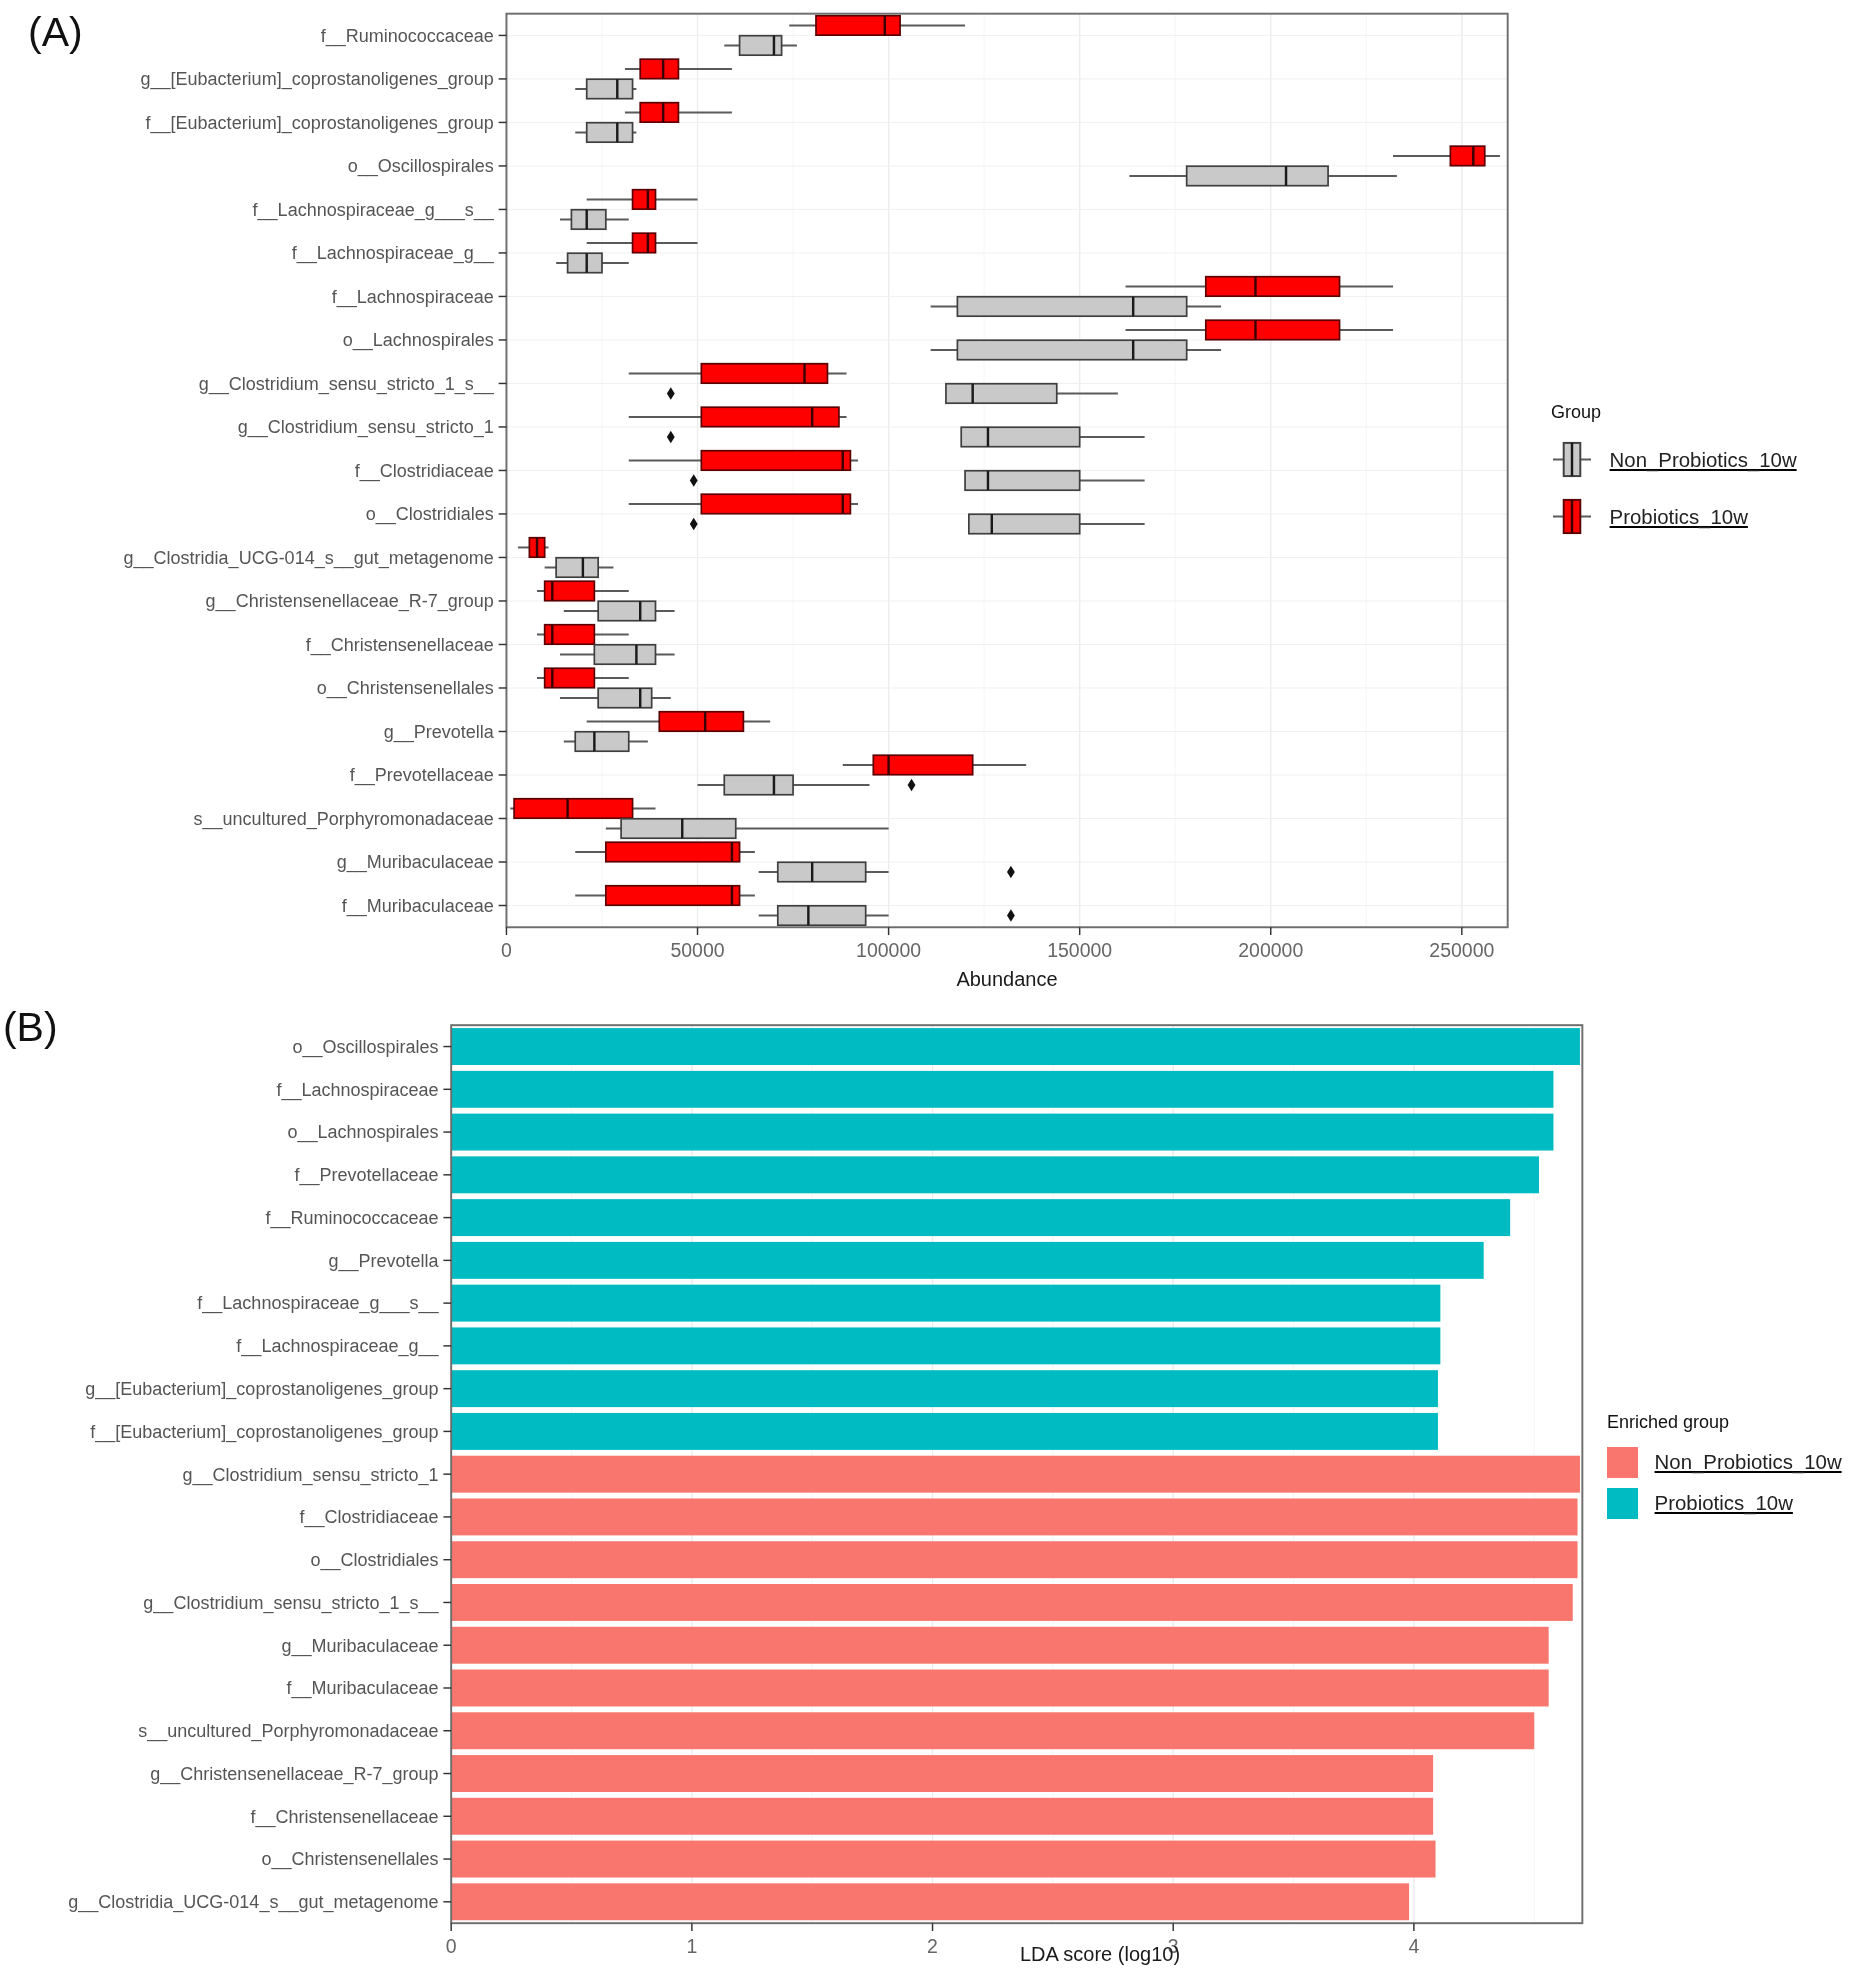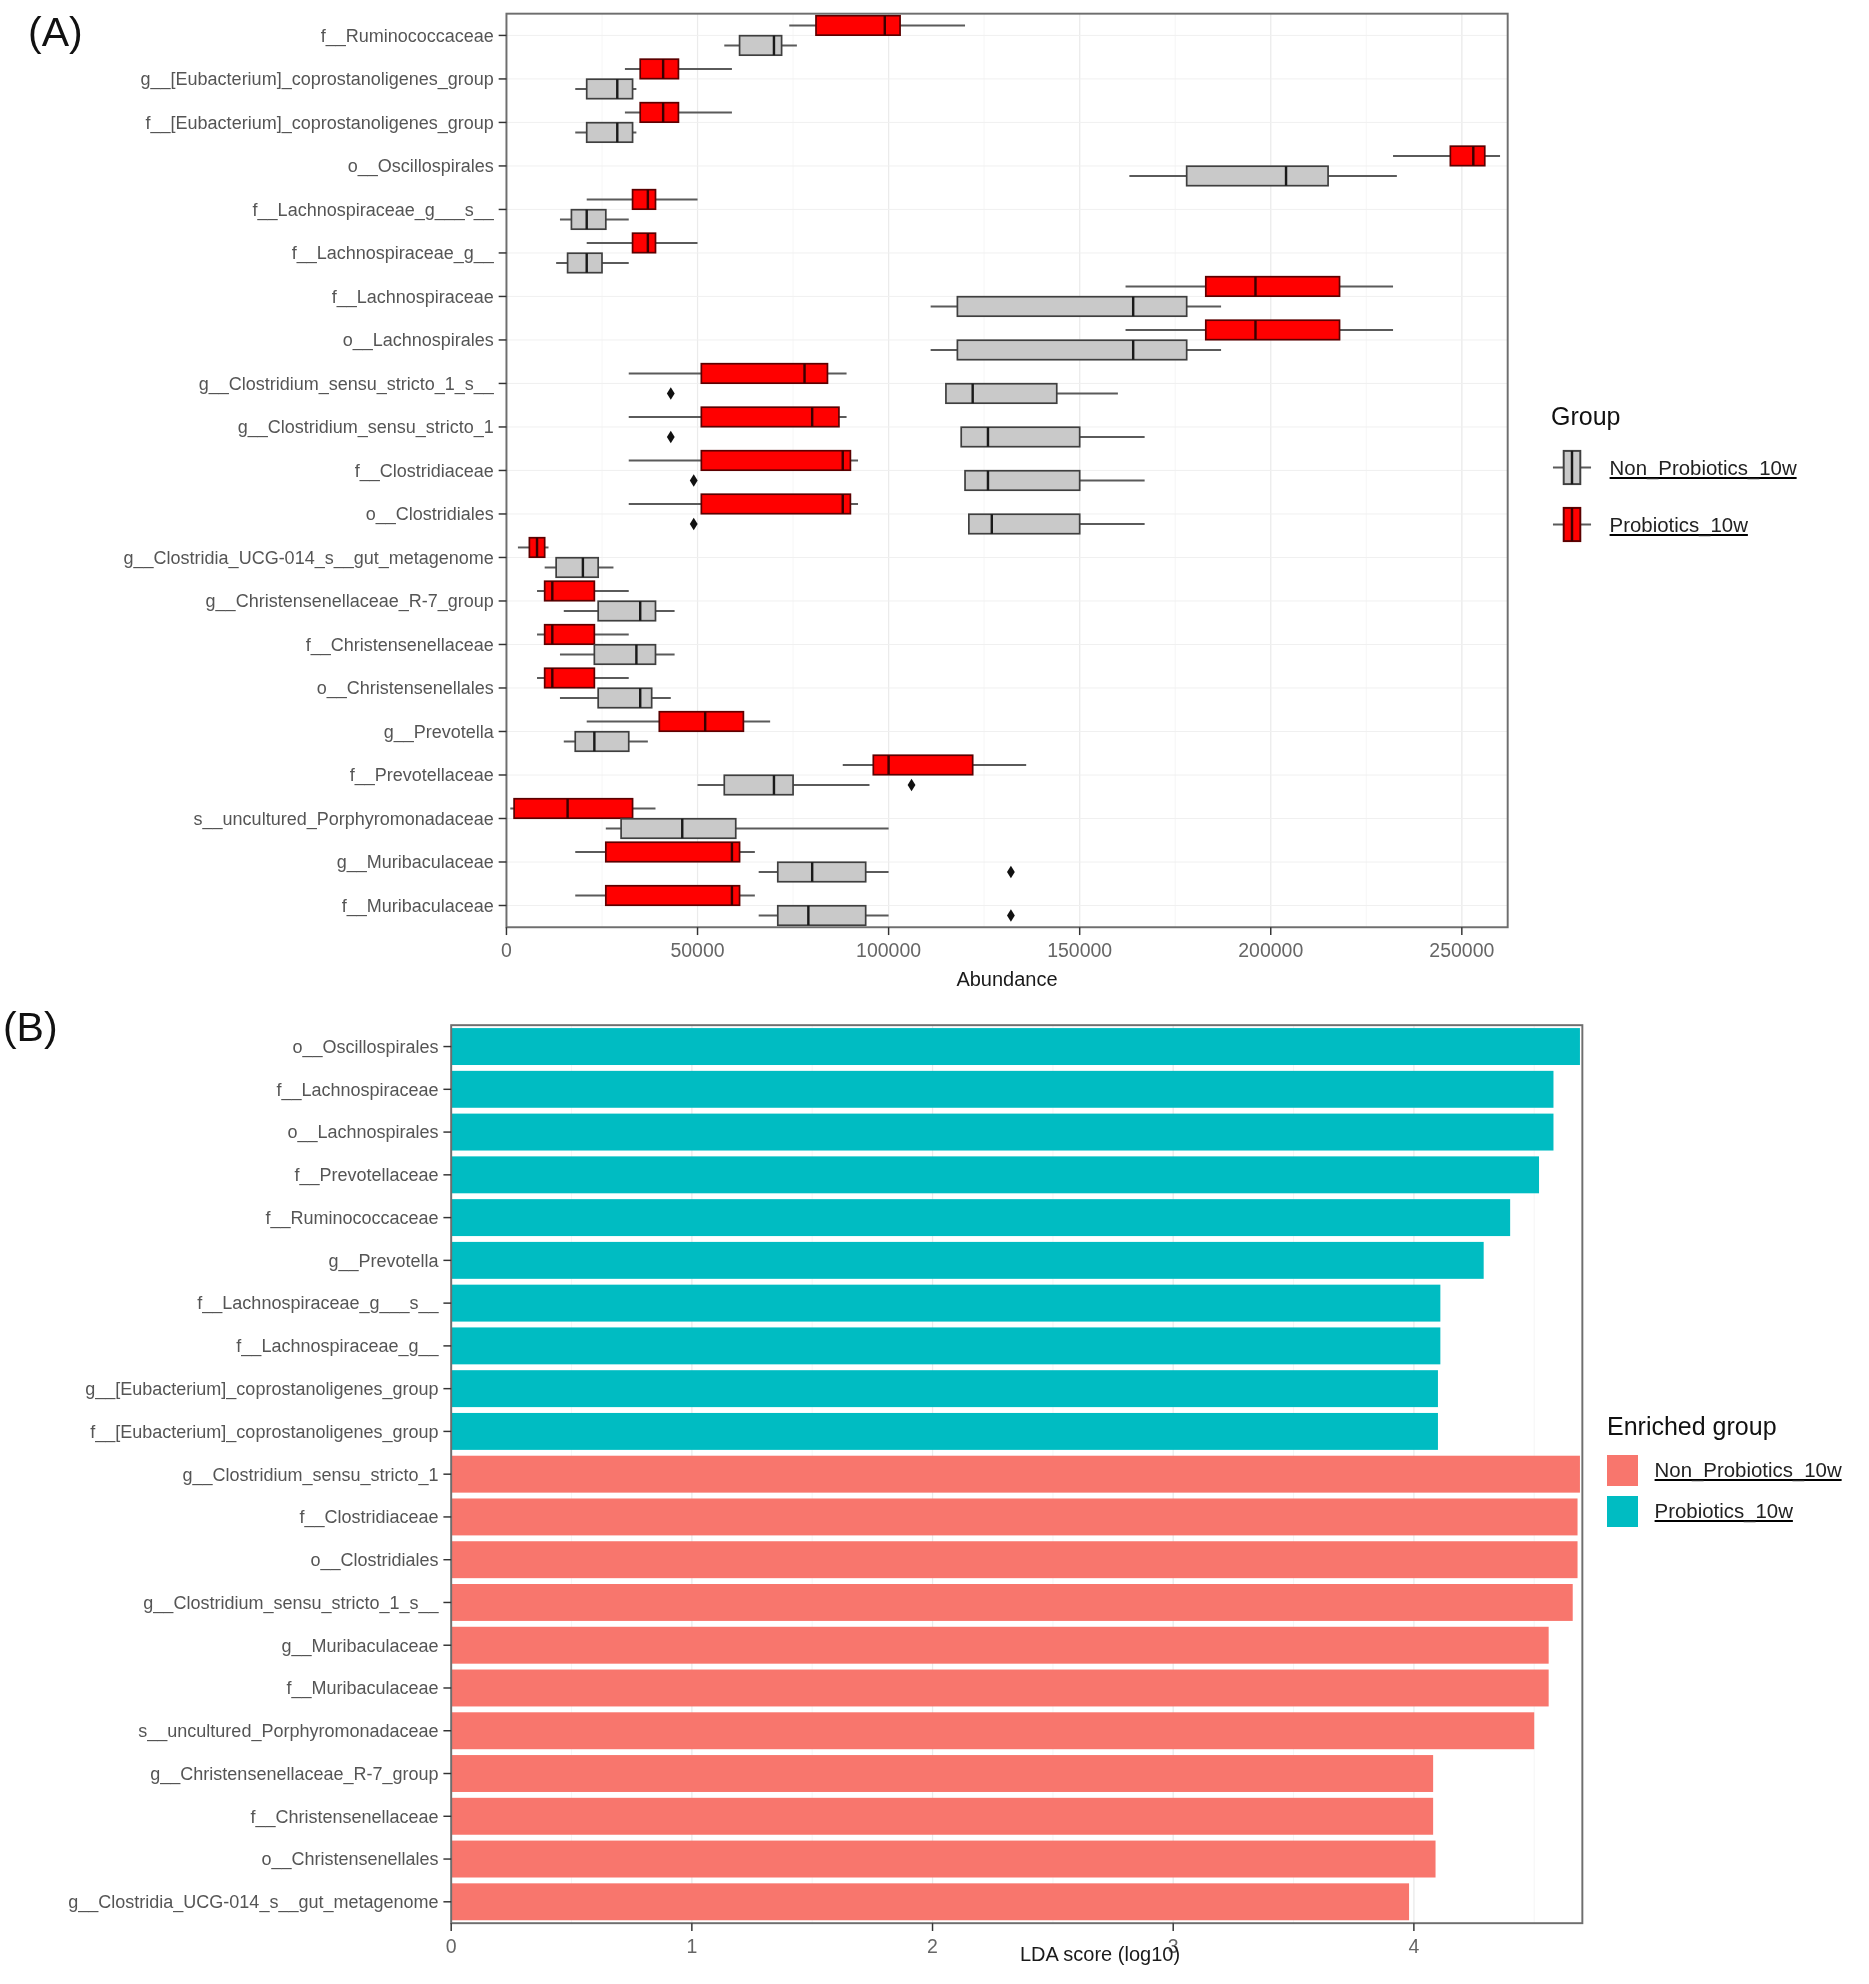--- a/index.html
+++ b/index.html
@@ -2,21 +2,21 @@
 <html style="font-size:7.8px"><head>
 <meta charset="utf-8">
 <style>
   html,body{margin:0;padding:0;background:#ffffff;}
   body{width:1870px;height:1985px;position:relative;overflow:hidden;
        font-family:"Liberation Sans", sans-serif;}
   .panel-tag{position:absolute;font-size:41px;color:#111;}
   .axis-title{position:absolute;font-size:20px;color:#1a1a1a;text-align:center;transform:translateX(-50%);}
   .chart-svg{position:absolute;left:0;}
   .legend{position:absolute;}
-  .legend-title{font-size:25px;color:#111;margin-bottom:13.6px;}
+  .legend-title{font-size:18px;color:#111;margin-bottom:13.6px;}
   .legend-item{display:flex;align-items:center;margin-bottom:10.7px;text-decoration:underline;}
   .legend-item .key{margin-right:16.6px;flex:0 0 auto;}
   .legend-item .lbl{font-size:20.4px;color:#222;white-space:nowrap;}
   .swatch{width:31px;height:31px;display:inline-block;}
 </style>
 </head>
 <body>
 
 <div class="panel-tag" style="left:28px;top:8.8px;">(A)</div>
 <div class="panel-tag" style="left:2.9px;top:1004px;">(B)</div>

